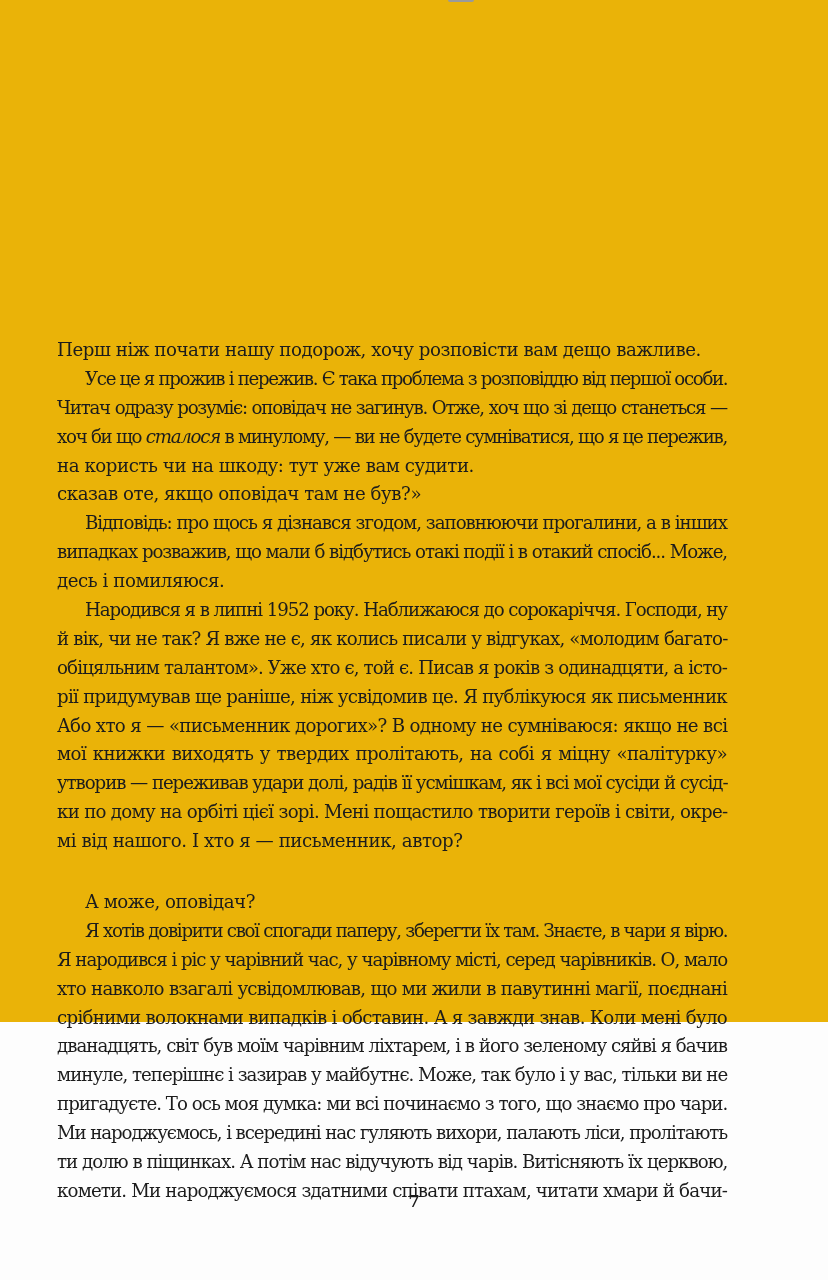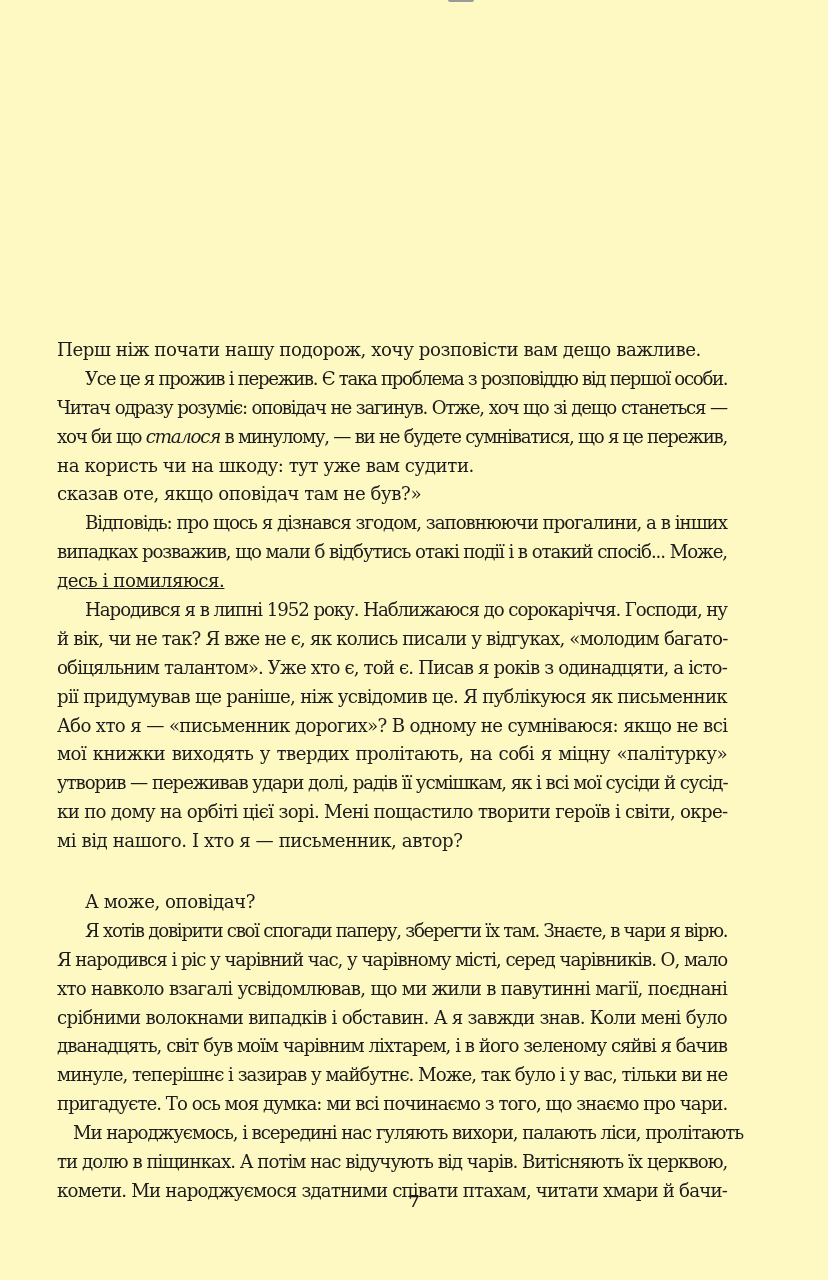--- a/index.html
+++ b/index.html
@@ -1,19 +1,19 @@
 <!DOCTYPE html>
 <html><head>
 <meta charset="utf-8">
 <style>
   html, body { margin: 0; padding: 0; background: #fdfdfd; }
   body { width: 828px; height: 1280px; position: relative; overflow: hidden; }
   .page {
-    position: absolute; left: 0; top: 0; width: 828px; height: 1280px;
-    background: #fef9c3;
+    position: absolute; left: 0; top: 0; width: 828px; height: 1022px;
+    background: #eab308;
   }
   .top-mark {
     position: absolute; left: 448px; top: 0; width: 26px; height: 2px;
     background: #9a9a9a; border-radius: 0 0 6px 6px;
   }
   .text-block {
     position: absolute; left: 57px; top: 336px; width: 670px;
     font-family: "DejaVu Serif", "Liberation Serif", serif;
     font-size: 18.2px; line-height: 28.9px; color: #1c1c1c;
     letter-spacing: -0.45px;
@@ -42,21 +42,21 @@
         <span class="line" style="display: block; letter-spacing: -1.25px; width: 670px; box-sizing: border-box;">Читач одразу розуміє: оповідач не загинув. Отже, хоч що зі дещо станеться —</span>
         <span class="line" style="display: block; letter-spacing: -1.27432px; width: 670px; box-sizing: border-box;"><span>хоч би що </span><em>сталося</em><span> в минулому, — ви не будете сумніватися, що я це пережив,</span></span>
         <span class="line last" style="display: block; width: 670px; box-sizing: border-box;">на користь чи на шкоду: тут уже вам судити.</span>
       </div>
       <div>
         <span class="line last" style="display: block; width: 670px; box-sizing: border-box;">сказав оте, якщо оповідач там не був?»</span>
       </div>
       <div>
         <span class="line indent" style="display: block; letter-spacing: -1.00714px; width: 670px; box-sizing: border-box;">Відповідь: про щось я дізнався згодом, заповнюючи прогалини, а в інших</span>
         <span class="line" style="display: block; letter-spacing: -1.09935px; width: 670px; box-sizing: border-box;">випадках розважив, що мали б відбутись отакі події і в отакий спосіб... Може,</span>
-        <span class="line last" style="display: block; width: 670px; box-sizing: border-box; text-decoration: underline;">десь і помиляюся.</span>
+        <span class="line last" style="display: block; width: 670px; box-sizing: border-box;">десь і помиляюся.</span>
       </div>
       <div>
         <span class="line indent" style="display: block; letter-spacing: -1.07319px; width: 670px; box-sizing: border-box;">Народився я в липні 1952 року. Наближаюся до сорокаріччя. Господи, ну</span>
         <span class="line" style="display: block; letter-spacing: -0.823333px; width: 670px; box-sizing: border-box;">й вік, чи не так? Я вже не є, як колись писали у відгуках, «молодим багато-</span>
         <span class="line" style="display: block; letter-spacing: -0.863333px; width: 670px; box-sizing: border-box;">обіцяльним талантом». Уже хто є, той є. Писав я років з одинадцяти, а істо-</span>
         <span class="line" style="display: block; letter-spacing: -0.721429px; width: 670px; box-sizing: border-box;">рії придумував ще раніше, ніж усвідомив це. Я публікуюся як письменник</span>
         <span class="line" style="display: block; letter-spacing: -0.652899px; width: 670px; box-sizing: border-box;">Або хто я — «письменник дорогих»? В одному не сумніваюся: якщо не всі</span>
         <span class="line" style="display: block; letter-spacing: -0.592857px; width: 670px; box-sizing: border-box;">мої книжки виходять у твердих пролітають, на собі я міцну «палітурку»</span>
         <span class="line" style="display: block; letter-spacing: -1.08291px; width: 670px; box-sizing: border-box;">утворив — переживав удари долі, радів її усмішкам, як і всі мої сусіди й сусід-</span>
         <span class="line" style="display: block; letter-spacing: -0.713158px; width: 670px; box-sizing: border-box;">ки по дому на орбіті цієї зорі. Мені пощастило творити героїв і світи, окре-</span>
@@ -66,19 +66,19 @@
         <span class="line indent last" style="display: block; width: 670px; box-sizing: border-box; margin-top: 32px;">А може, оповідач?</span>
       </div>
       <div>
         <span class="line indent" style="display: block; letter-spacing: -1.28117px; width: 670px; box-sizing: border-box;">Я хотів довірити свої спогади паперу, зберегти їх там. Знаєте, в чари я вірю.</span>
         <span class="line" style="display: block; letter-spacing: -1.05256px; width: 670px; box-sizing: border-box;">Я народився і ріс у чарівний час, у чарівному місті, серед чарівників. О, мало</span>
         <span class="line" style="display: block; letter-spacing: -0.755556px; width: 670px; box-sizing: border-box;">хто навколо взагалі усвідомлював, що ми жили в павутинні магії, поєднані</span>
         <span class="line" style="display: block; letter-spacing: -0.717606px; width: 670px; box-sizing: border-box;">срібними волокнами випадків і обставин. А я завжди знав. Коли мені було</span>
         <span class="line" style="display: block; letter-spacing: -1.00263px; width: 670px; box-sizing: border-box;">дванадцять, світ був моїм чарівним ліхтарем, і в його зеленому сяйві я бачив</span>
         <span class="line" style="display: block; letter-spacing: -1.00263px; width: 670px; box-sizing: border-box;">минуле, теперішнє і зазирав у майбутнє. Може, так було і у вас, тільки ви не</span>
         <span class="line" style="display: block; letter-spacing: -0.990541px; width: 670px; box-sizing: border-box;">пригадуєте. То ось моя думка: ми всі починаємо з того, що знаємо про чари.</span>
-        <span class="line" style="display: block; letter-spacing: -1.09384px; width: 670px; box-sizing: border-box; margin-left: 16px;">Ми народжуємось, і всередині нас гуляють вихори, палають ліси, пролітають</span>
+        <span class="line" style="display: block; letter-spacing: -1.09384px; width: 670px; box-sizing: border-box;">Ми народжуємось, і всередині нас гуляють вихори, палають ліси, пролітають</span>
         <span class="line" style="display: block; letter-spacing: -0.983333px; width: 670px; box-sizing: border-box;">ти долю в піщинках. А потім нас відучують від чарів. Витісняють їх церквою,</span>
         <span class="line" style="display: block; letter-spacing: -0.841304px; width: 670px; box-sizing: border-box;">комети. Ми народжуємося здатними співати птахам, читати хмари й бачи-</span>
       </div>
     </div>
   <div class="page-number">7</div>
 </div>
 
 </body></html>

